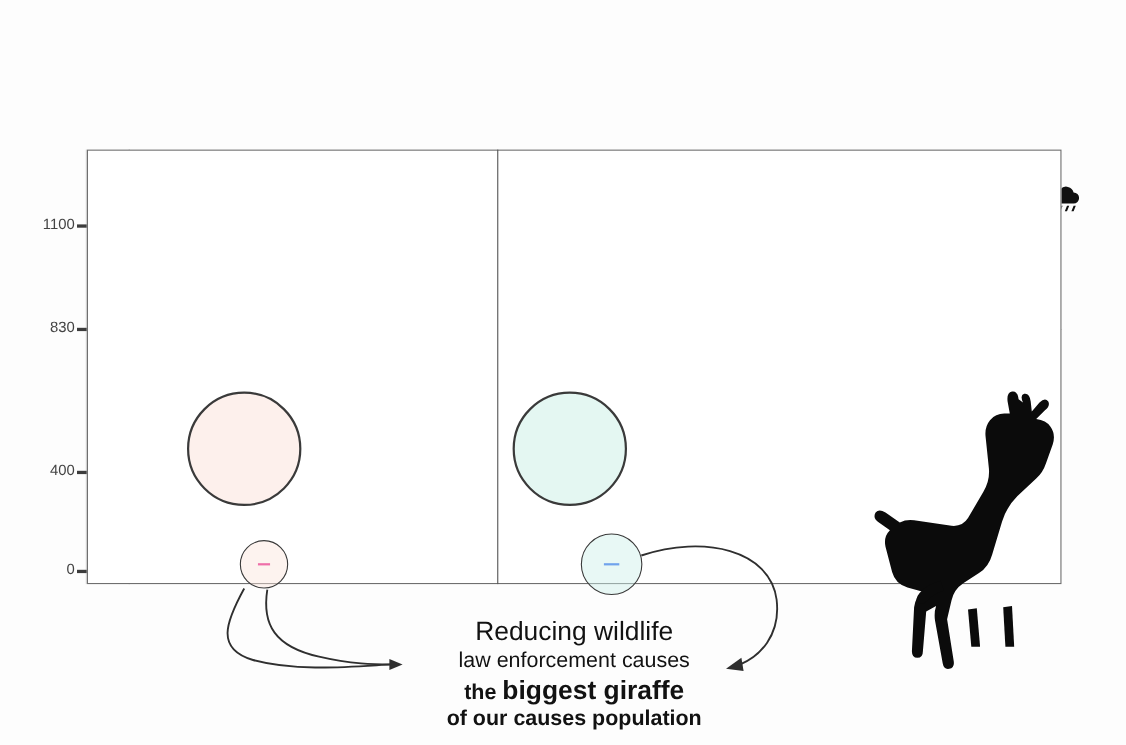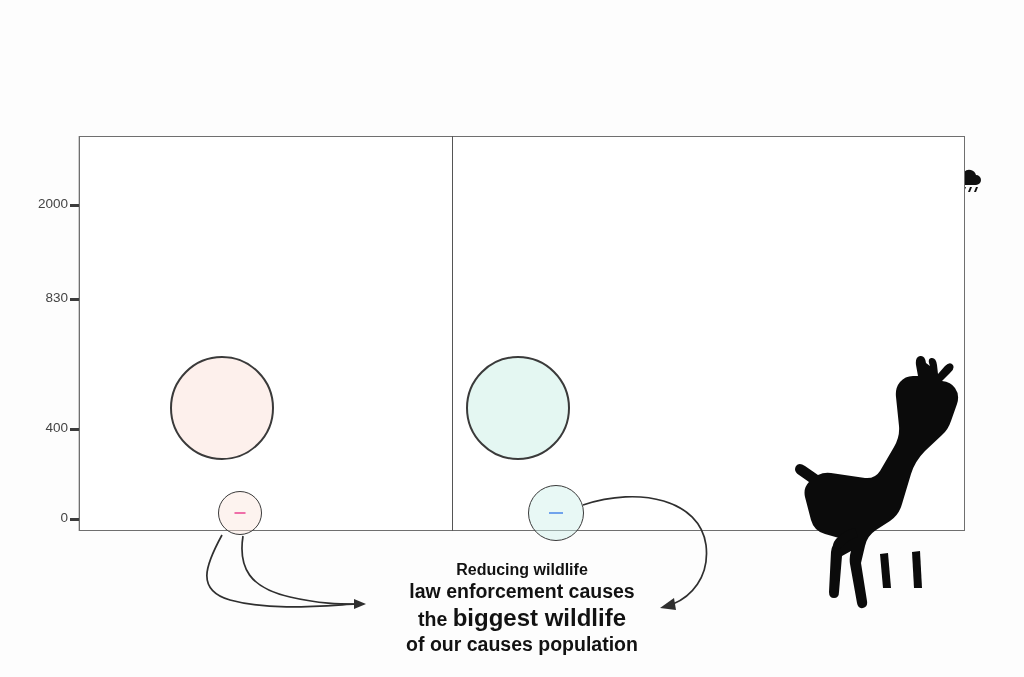--- a/index.html
+++ b/index.html
@@ -109,22 +109,22 @@
     position:absolute;border-radius:50%;
     border:1.8px solid #3a3a3a;
     box-sizing:border-box;
   }
 
   
   .anno{
     position:absolute;left:372px;top:560px;width:300px;
     text-align:center;color:#121212;line-height:1.22;
   }
-  .anno .l1{font-size:16px;font-weight:700;}
-  .anno .l2{font-size:19.5px;font-weight:700;}
+  .anno .l1{font-size:24px;font-weight:400;}
+  .anno .l2{font-size:19.5px;font-weight:400;}
   .anno .l3{font-size:19.5px;font-weight:700;}
   .anno .l3 b{font-size:24px;font-weight:800;}
   .anno .l4{font-size:19.5px;font-weight:700;}
 
   svg{display:block;overflow:visible;}
   .noevt{pointer-events:none;}
 </style>
 </head>
 <body>
 
@@ -134,21 +134,21 @@
   <div id="chart-area">
 
     <div id="axis-layer">
         <div class="axisline"></div>
         <div class="ytick" style="left: 22px; top: 510px;">0</div>
         <div class="ytickmark" style="left: 70px; top: 518px;"></div>
         <div class="ytick" style="left: 22px; top: 420.286px;">400</div>
         <div class="ytickmark" style="left: 70px; top: 428.286px;"></div>
         <div class="ytick" style="left: 22px; top: 290.2px;">830</div>
         <div class="ytickmark" style="left: 70px; top: 298.2px;"></div>
-        <div class="ytick" style="left: 22px; top: 196px;">2000</div>
+        <div class="ytick" style="left: 22px; top: 196px;">1100</div>
         <div class="ytickmark" style="left: 70px; top: 204px;"></div>
       </div>
 
     <div id="bands-layer">
         <div class="band" style="left: 118px; width: 58px; background: rgb(247, 210, 222);">
           <div class="iconrow">
             <svg class="noevt" width="38" height="30" viewBox="0 0 38 30">
               <path d="M19 2 L31 13 L7 13 Z M10 13 h18 v7 h-18 z" fill="#111"></path>
               <path d="M4 26 C10 20 20 20 30 24 C33 25 35 27 36 29" fill="none" stroke="#111" stroke-width="1.2"></path>
               <path d="M2 22 C10 17 22 18 32 23" fill="none" stroke="#111" stroke-width="1.2"></path>
@@ -646,16 +646,16 @@
       <path d="M243,536 C238,568 250,588 290,597 C320,604 340,604 356,604" fill="none" stroke="#2f2f2f" stroke-width="1.7"></path>
       <polygon points="366,604 354,599 354,609" fill="#2f2f2f"></polygon>
       <path d="M583,505 C640,486 700,500 706,545 C710,578 690,597 673,604" fill="none" stroke="#2f2f2f" stroke-width="1.7"></path>
       <polygon points="660,608 674,598 676,610" fill="#2f2f2f"></polygon>
     </svg>
   </div>
 
   <div class="anno">
     <div class="l1">Reducing wildlife</div>
     <div class="l2">law enforcement causes</div>
-    <div class="l3"><span>the </span><b>biggest wildlife</b></div>
+    <div class="l3"><span>the </span><b>biggest giraffe</b></div>
     <div class="l4">of our causes population</div>
   </div>
 </div>
 
 </body></html>

